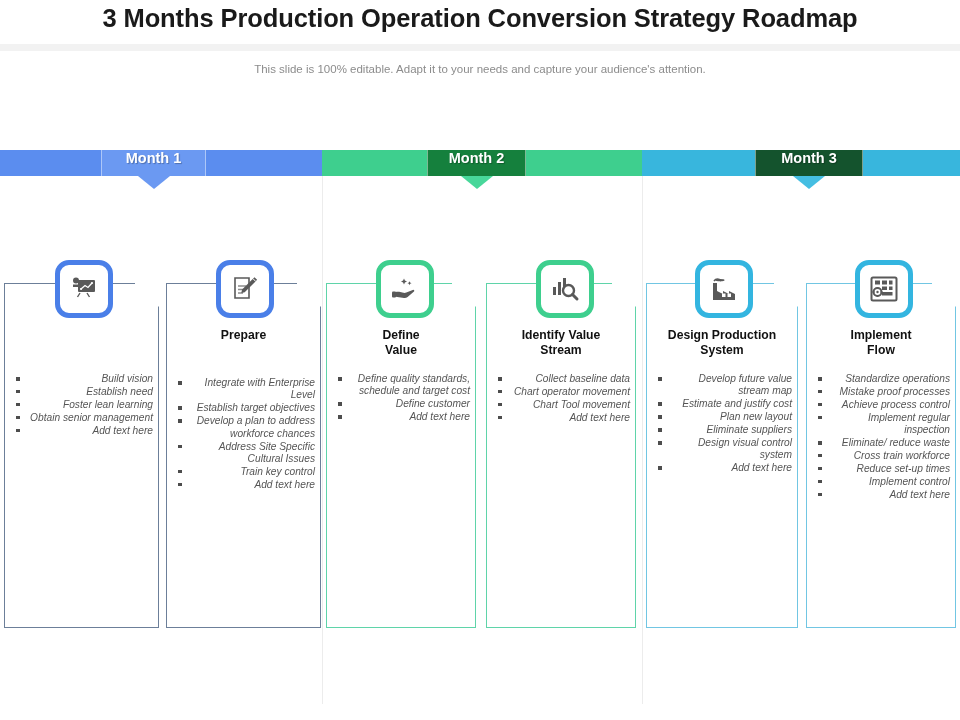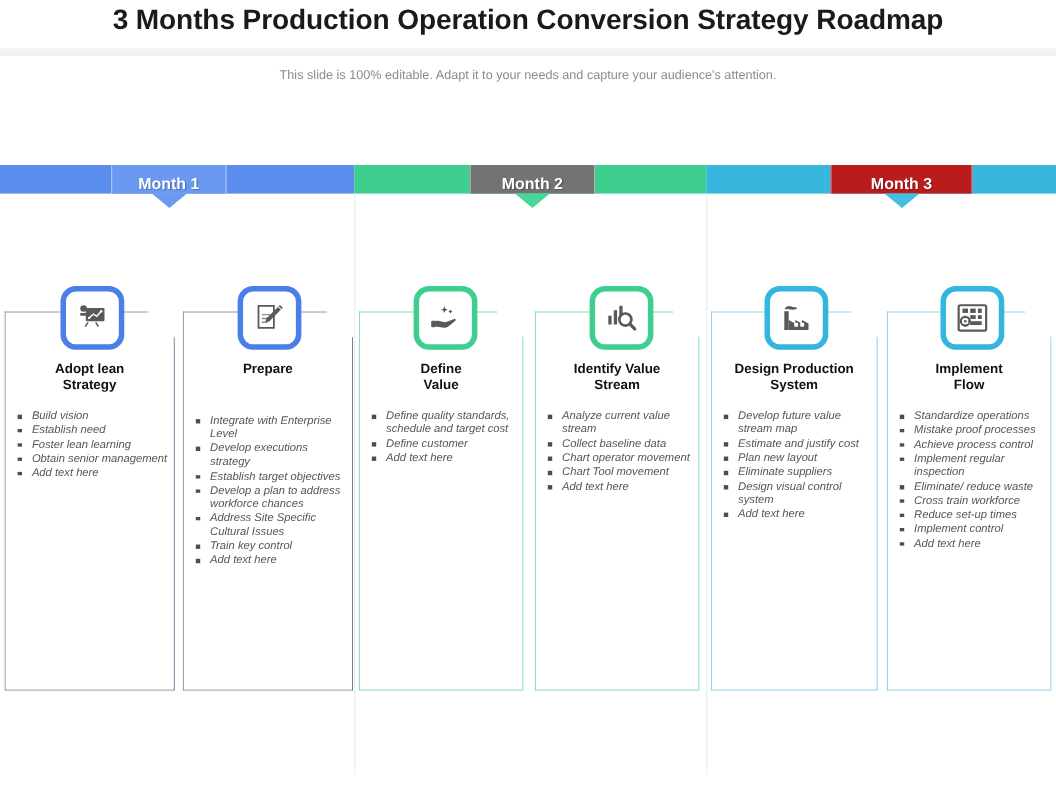--- a/index.html
+++ b/index.html
@@ -33,39 +33,39 @@
   
   .band{position:absolute;left:0;top:150px;width:960px;height:26px;}
   .band-seg{position:absolute;top:0;height:26px;}
   .seg-1{left:0;width:322px;background:#5b8def;}
   .seg-2{left:322px;width:320px;background:#3ecf8e;}
   .seg-3{left:642px;width:318px;background:#38b6dd;}
 
   
   .month-tab{
     position:absolute;top:150px;height:26px;
-    display:flex;align-items:flex-end;justify-content:center;
+    display:flex;align-items:flex-start;justify-content:center;
     font-size:14.5px;font-weight:bold;color:#ffffff;
     text-shadow:1px 1px 1px rgba(0,0,0,.28);
     box-sizing:border-box;
   }
   .month-tab .side{
     position:absolute;top:0;width:1px;height:26px;background:rgba(255,255,255,.45);
   }
   .month-tab .side.l{left:0;}
   .month-tab .side.r{right:0;}
   .month-tab .ptr{
     position:absolute;left:50%;top:26px;transform:translateX(-50%);
     width:0;height:0;border-left:16px solid transparent;border-right:16px solid transparent;
   }
   .tab-1{left:101px;width:105px;background:#6b99f2;}
   .tab-1 .ptr{border-top:13px solid #6b99f2;}
-  .tab-2{left:427px;width:114px;background:#737373;}
+  .tab-2{left:427px;width:99px;background:#15803d;}
   .tab-2 .ptr{border-top:13px solid #48d79a;}
-  .tab-3{left:755px;width:129px;background:#b91c1c;}
+  .tab-3{left:755px;width:108px;background:#14532d;}
   .tab-3 .ptr{border-top:13px solid #45bee2;}
 
   
   .vdiv{position:absolute;top:176px;width:1px;height:528px;background:#ececec;}
   .vdiv.a{left:322px;}
   .vdiv.b{left:642px;}
 
   
   .card{
     position:absolute;top:283px;height:345px;
@@ -133,20 +133,21 @@
     margin:0;padding:0;list-style:none;
   }
   .bullets li{
     position:relative;
     padding-left:15px;
     font-size:10.2px;
     font-style:italic;
     color:#555555;
     line-height:12.4px;
     margin-bottom:0.5px;
+    text-align:right;
   }
   .bullets li::before{
     content:"";
     position:absolute;left:2px;top:4px;
     width:3.5px;height:3.5px;background:#4d4d4d;
   }
   .bl-top-a{top:90px;}
   .bl-top-b{top:94px;}
 </style>
 </head>
@@ -180,37 +181,35 @@
   <span class="side r"></span>
   <span class="ptr"></span>
 </div>
 
 <div class="vdiv a"></div>
 <div class="vdiv b"></div>
 
 <div class="card card-1">
   <div class="frame"></div>
   <div class="chamfer"></div>
-  <div class="card-title">Adopt lean<br>Strategy</div>
   <ul class="bullets bl-top-a">
       <li>Build vision</li>
       <li>Establish need</li>
       <li>Foster lean learning</li>
       <li>Obtain senior management</li>
       <li>Add text here</li>
     </ul>
 </div>
 
 <div class="card card-2">
   <div class="frame"></div>
   <div class="chamfer"></div>
   <div class="card-title">Prepare</div>
   <ul class="bullets bl-top-b">
       <li>Integrate with Enterprise Level</li>
-      <li>Develop executions strategy</li>
       <li>Establish target objectives</li>
       <li>Develop a plan to address workforce chances</li>
       <li>Address Site Specific Cultural Issues</li>
       <li>Train key control</li>
       <li>Add text here</li>
     </ul>
 </div>
 
 <div class="card card-3">
   <div class="frame"></div>
@@ -221,21 +220,20 @@
       <li>Define customer</li>
       <li>Add text here</li>
     </ul>
 </div>
 
 <div class="card card-4">
   <div class="frame"></div>
   <div class="chamfer"></div>
   <div class="card-title">Identify Value<br>Stream</div>
   <ul class="bullets bl-top-a">
-      <li>Analyze current value stream</li>
       <li>Collect baseline data</li>
       <li>Chart operator movement</li>
       <li>Chart Tool movement</li>
       <li>Add text here</li>
     </ul>
 </div>
 
 <div class="card card-5">
   <div class="frame"></div>
   <div class="chamfer"></div>

